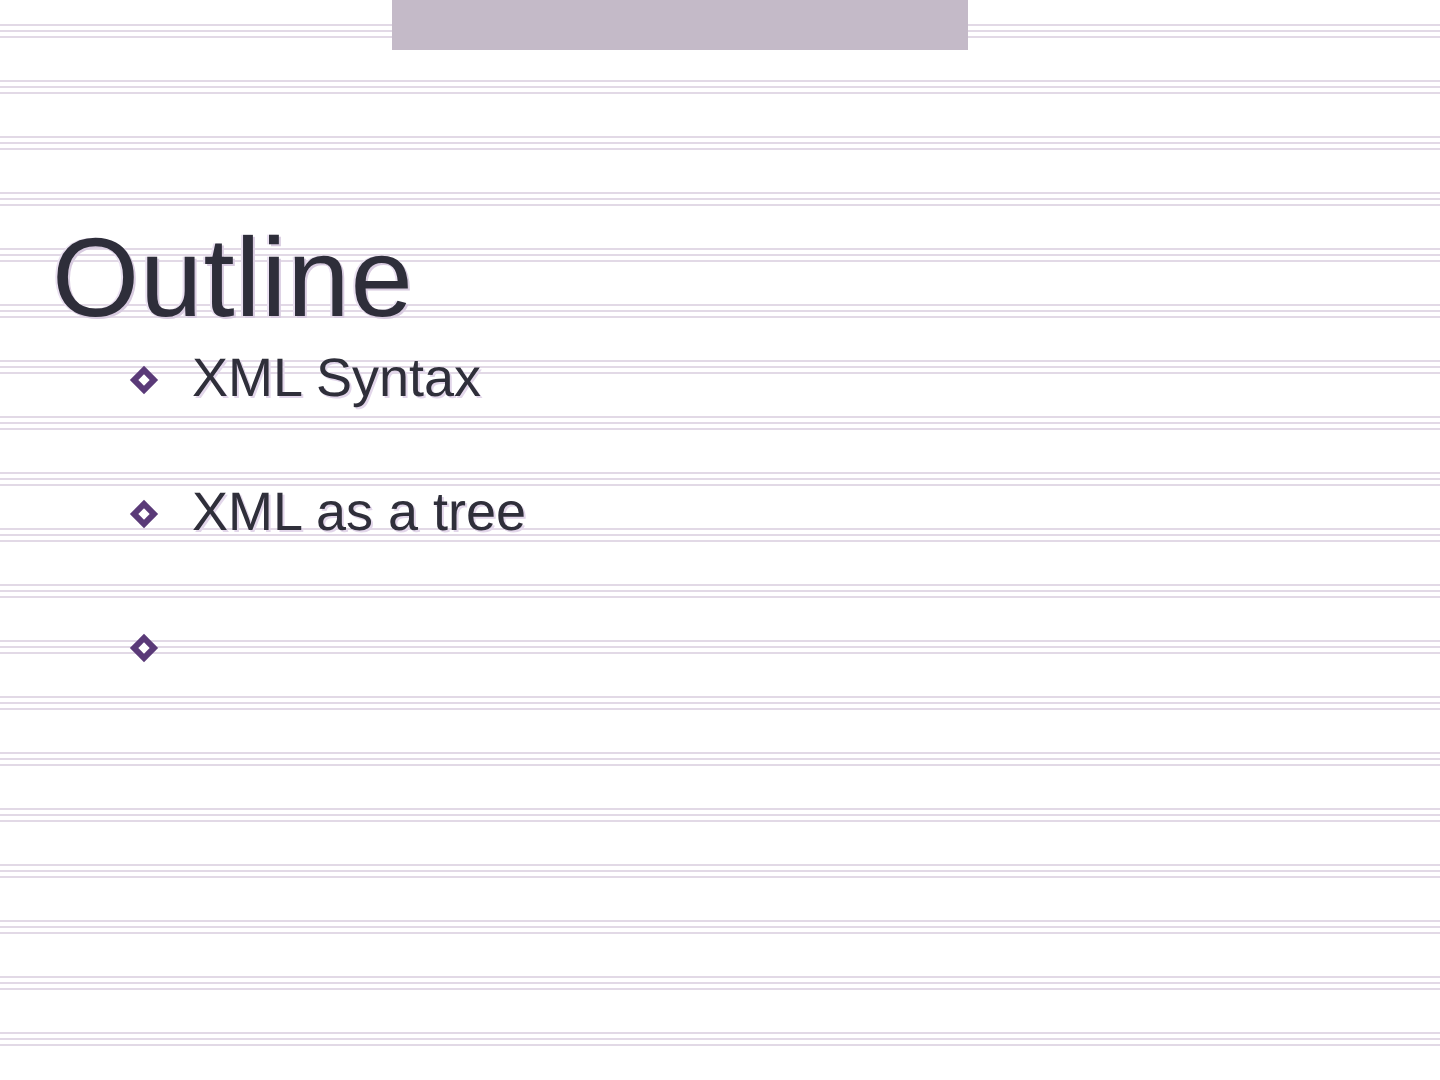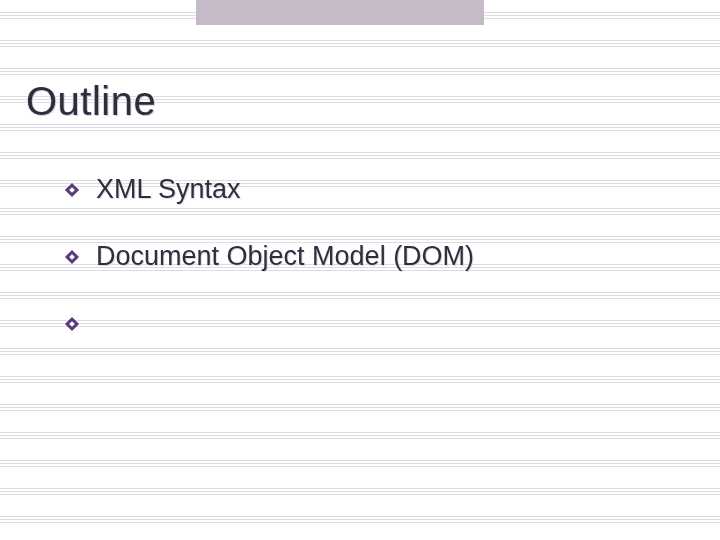--- a/index.html
+++ b/index.html
@@ -41,23 +41,23 @@
     position: absolute;
     left: 196px;
     top: 0;
     width: 288px;
     height: 25px;
     background: #c4bac8;
   }
   .title {
     position: absolute;
     left: 26px;
-    top: 52px;
+    top: 68px;
     font-family: Verdana, Geneva, sans-serif;
-    font-size: 40px;
+    font-size: 56px;
     font-weight: 400;
     color: #2e2e3a;
     text-shadow: 1px 1px 0 #d8cbe0, -1px 0 0 #e9dff0;
     letter-spacing: 0.5px;
   }
   .list {
     position: absolute;
     left: 64px;
     top: 174px;
     width: 600px;
@@ -98,30 +98,30 @@
   <div class="item">
     <span class="bullet">
       <svg width="16" height="16" viewBox="0 0 16 16">
         <rect x="3" y="3" width="10" height="10" transform="rotate(45 8 8)" fill="#5a3a78"></rect>
         <rect x="6" y="6" width="4" height="4" transform="rotate(45 8 8)" fill="#ffffff"></rect>
       </svg>
     </span>
     <span class="item-text">XML Syntax</span>
   </div>
 
-
   <div class="item">
     <span class="bullet">
       <svg width="16" height="16" viewBox="0 0 16 16">
         <rect x="3" y="3" width="10" height="10" transform="rotate(45 8 8)" fill="#5a3a78"></rect>
         <rect x="6" y="6" width="4" height="4" transform="rotate(45 8 8)" fill="#ffffff"></rect>
       </svg>
     </span>
-    <span class="item-text">Document Object Model (DOM)</span>
+    <span class="item-text">XML as a tree</span>
   </div>
+
 
   <div class="item">
     <span class="bullet">
       <svg width="16" height="16" viewBox="0 0 16 16">
         <rect x="3" y="3" width="10" height="10" transform="rotate(45 8 8)" fill="#5a3a78"></rect>
         <rect x="6" y="6" width="4" height="4" transform="rotate(45 8 8)" fill="#ffffff"></rect>
       </svg>
     </span>
   </div>
 

